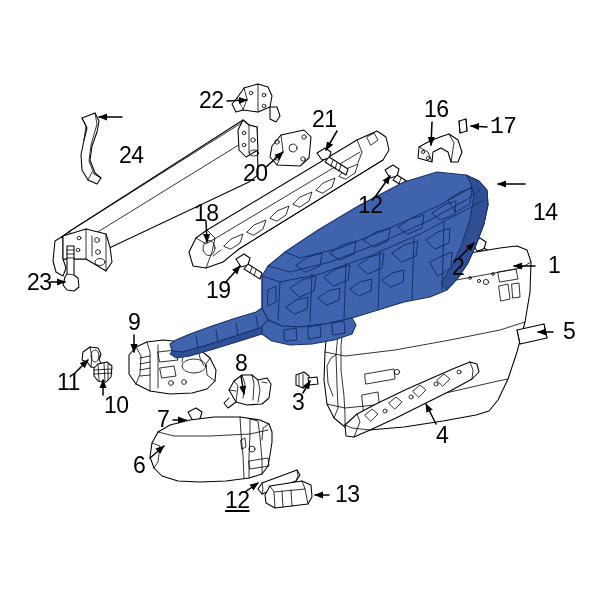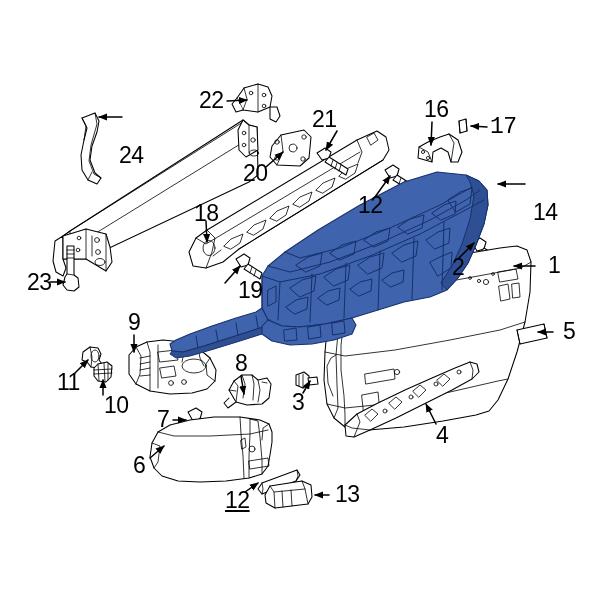--- a/index.html
+++ b/index.html
@@ -380,20 +380,20 @@
   <div class="callout" style="left:128px;top:311px;">9</div>
   <div class="callout" style="left:104px;top:394px;">10</div>
   <div class="callout" style="left:57px;top:371px;">11</div>
   <div class="callout" style="left:225px;top:489px;text-decoration:underline;">12</div>
   <div class="callout" style="left:335px;top:483px;">13</div>
   <div class="callout" style="left:533px;top:173px;margin-top:28px;">14</div>
   <div class="callout" style="left:358px;top:194px;">12</div>
   <div class="callout" style="left:424px;top:98px;">16</div>
   <div class="callout" style="left:490px;top:116px;font-family:Liberation Mono, monospace;">17</div>
   <div class="callout" style="left:194px;top:202px;">18</div>
-  <div class="callout" style="left:206px;top:279px;margin-left:32px;">19</div>
+  <div class="callout" style="left:206px;top:279px;">19</div>
   <div class="callout" style="left:243px;top:162px;">20</div>
   <div class="callout" style="left:312px;top:108px;">21</div>
   <div class="callout" style="left:199px;top:89px;">22</div>
   <div class="callout" style="left:27px;top:271px;">23</div>
   <div class="callout" style="left:119px;top:104px;margin-top:40px;">24</div>
 
 </div>
 
 </body></html>

